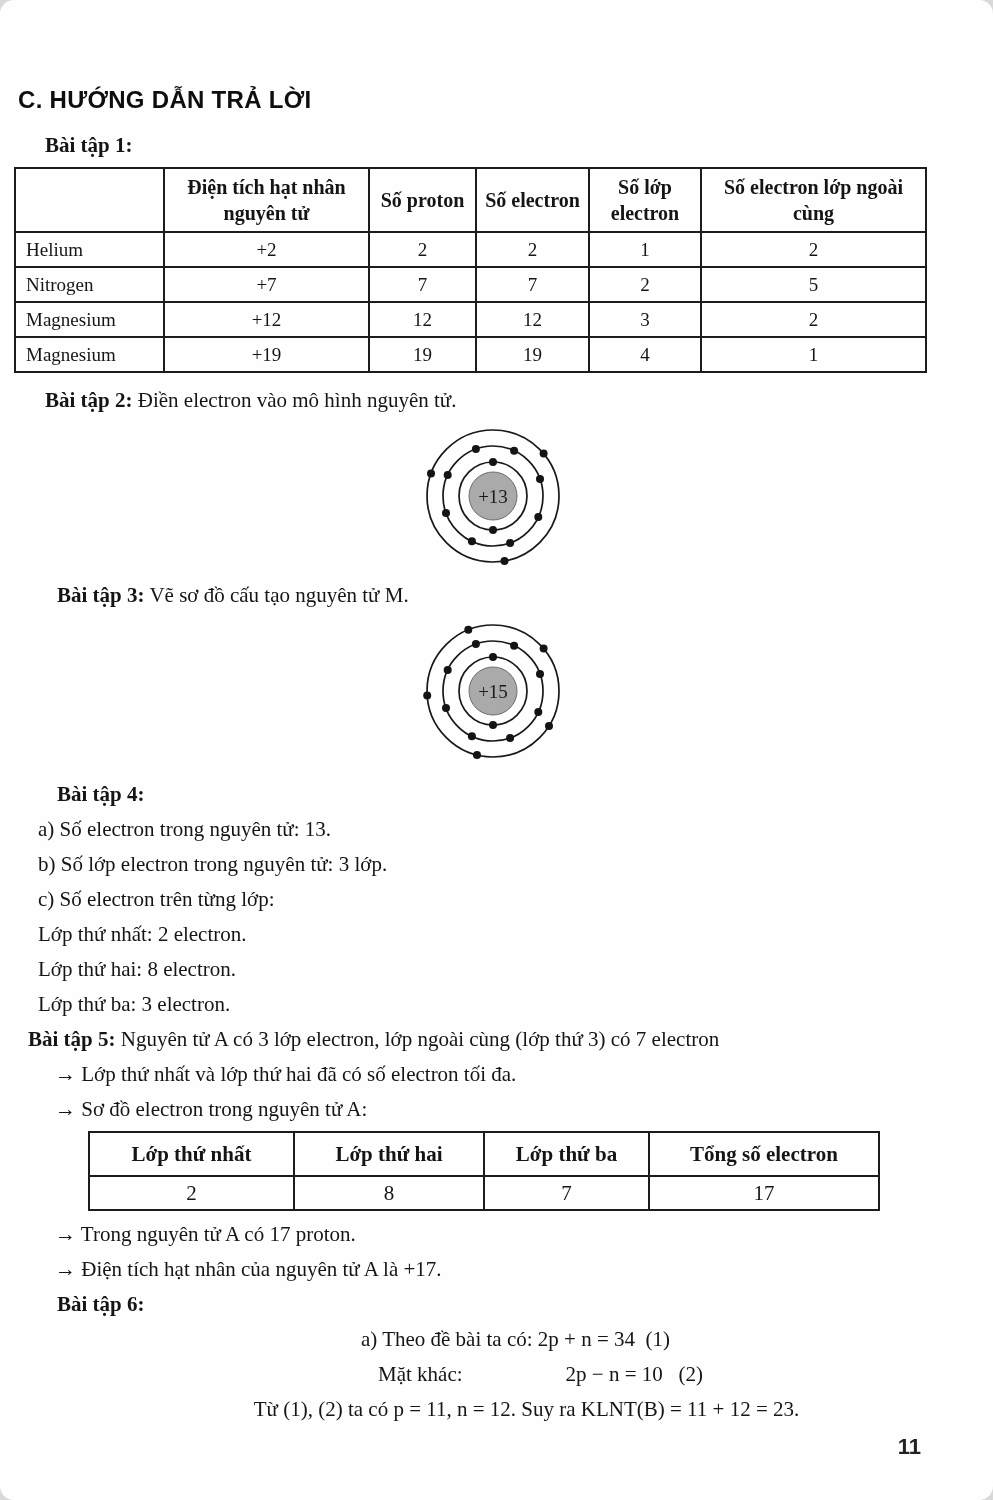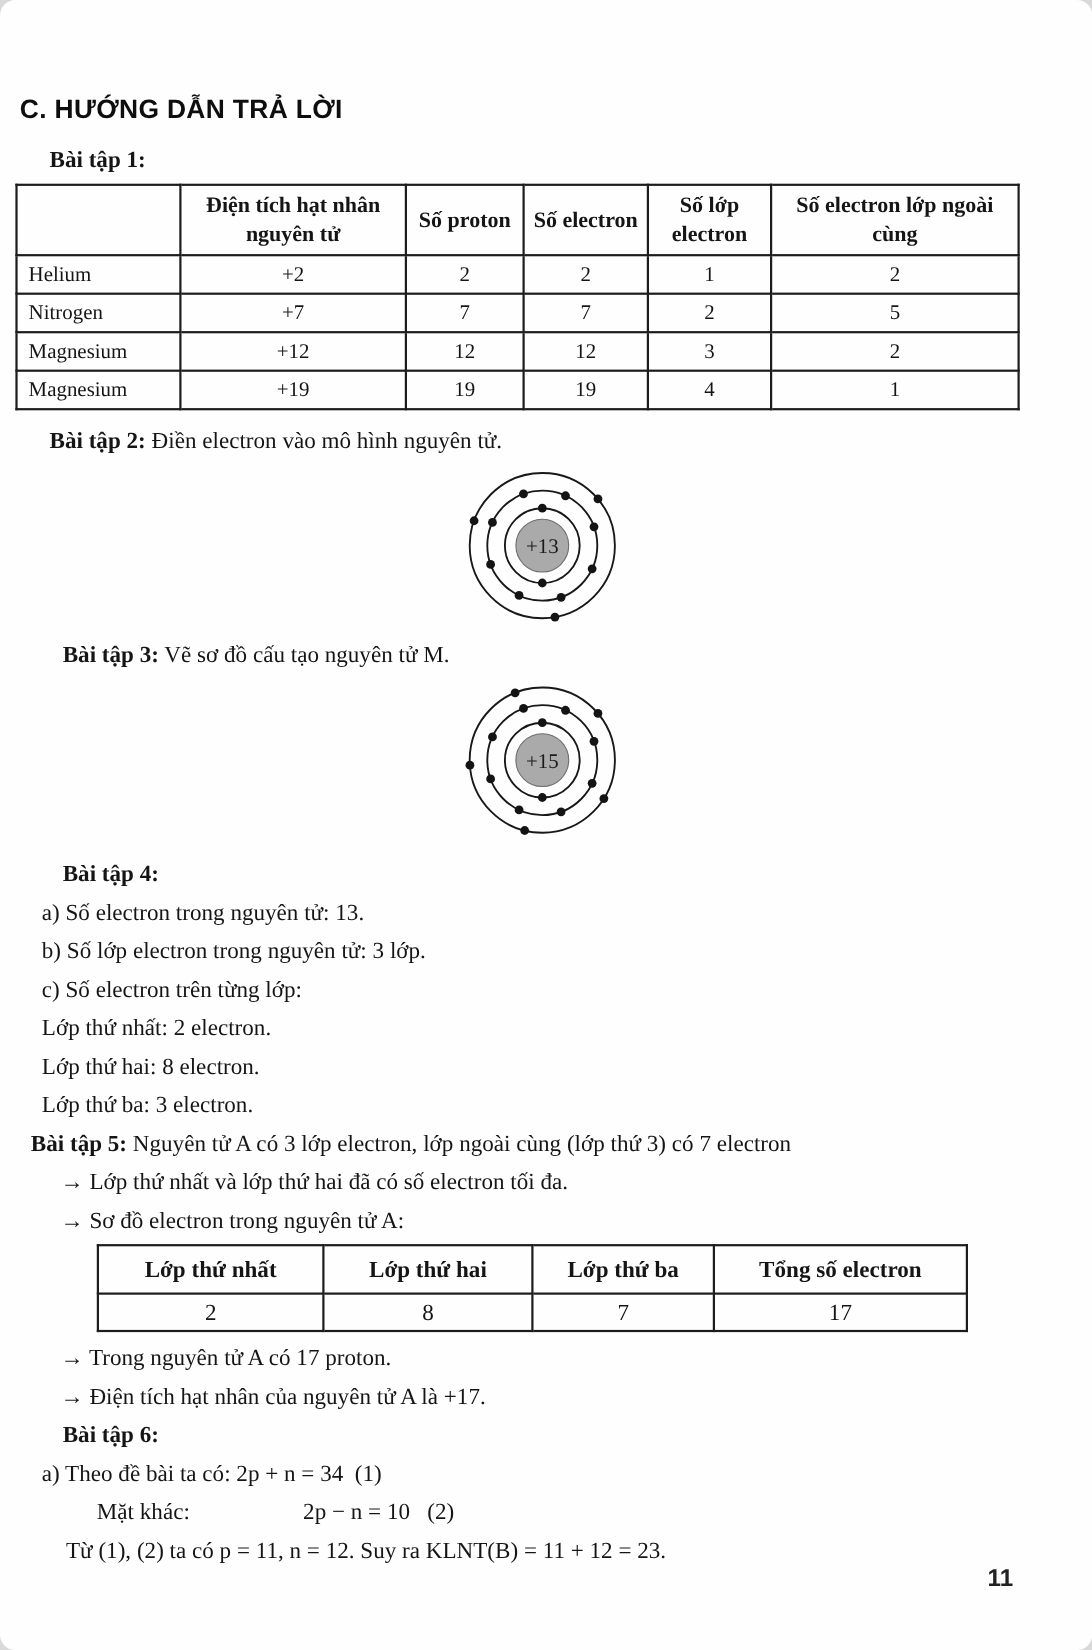--- a/index.html
+++ b/index.html
@@ -8,21 +8,21 @@
     width:993px; height:1500px; margin:0 auto; background:#fefefe;
     position:relative; overflow:hidden;
     font-family:"Liberation Serif", serif; font-size:21px; color:#151515;border-radius:14px;
   }
   .heading {
     font-family:"Liberation Sans", sans-serif; font-size:24px; font-weight:700;
     padding-top:86px; margin-left:18px; letter-spacing:.3px; color:#0e0e0e;
   }
   .p { line-height:35px; }
   .bold { font-weight:700; }
-  .pre { white-space:pre-wrap; }
+  .pre { white-space:pre-wrap;text-align:center; }
   .ind28 { margin-left:28px; }
   .ind38 { margin-left:38px; }
   .ind45 { margin-left:45px; }
   .ind55 { margin-left:55px; }
   .ind57 { margin-left:57px; }
   .ind60 { margin-left:60px; }
   .ind88 { margin-left:88px; }
   .mt14 { margin-top:14px; }
   .mt10 { margin-top:10px; }
   .mt6  { margin-top:6px; }
@@ -37,21 +37,21 @@
   .t2 { margin:4px 0 0 88px; width:790px; table-layout:fixed; }
   .t2 th, .t2 td { border:2px solid #1c1c1c; text-align:center; vertical-align:middle; }
   .t2 th { font-weight:700; font-size:21px; height:44px; padding:2px 4px; }
   .t2 td { font-size:21px; height:34px; padding:1px 4px; }
 
   .atom-wrap { width:160px; margin:2px auto 0 auto; text-align:right; }
   .atom-wrap svg { display:block; }
 
   .eqgap { margin-left:103px; }
   .page-number {
-    position:absolute; right:72px; bottom:52px;
+    position:absolute; right:72px; bottom:40px;
     font-family:"Liberation Sans", sans-serif; font-size:22px; font-weight:700; color:#222;
   }
 </style>
 </head>
 <body>
 
 <div class="page">
 
   <h1 class="heading">C. HƯỚNG DẪN TRẢ LỜI</h1>
 

